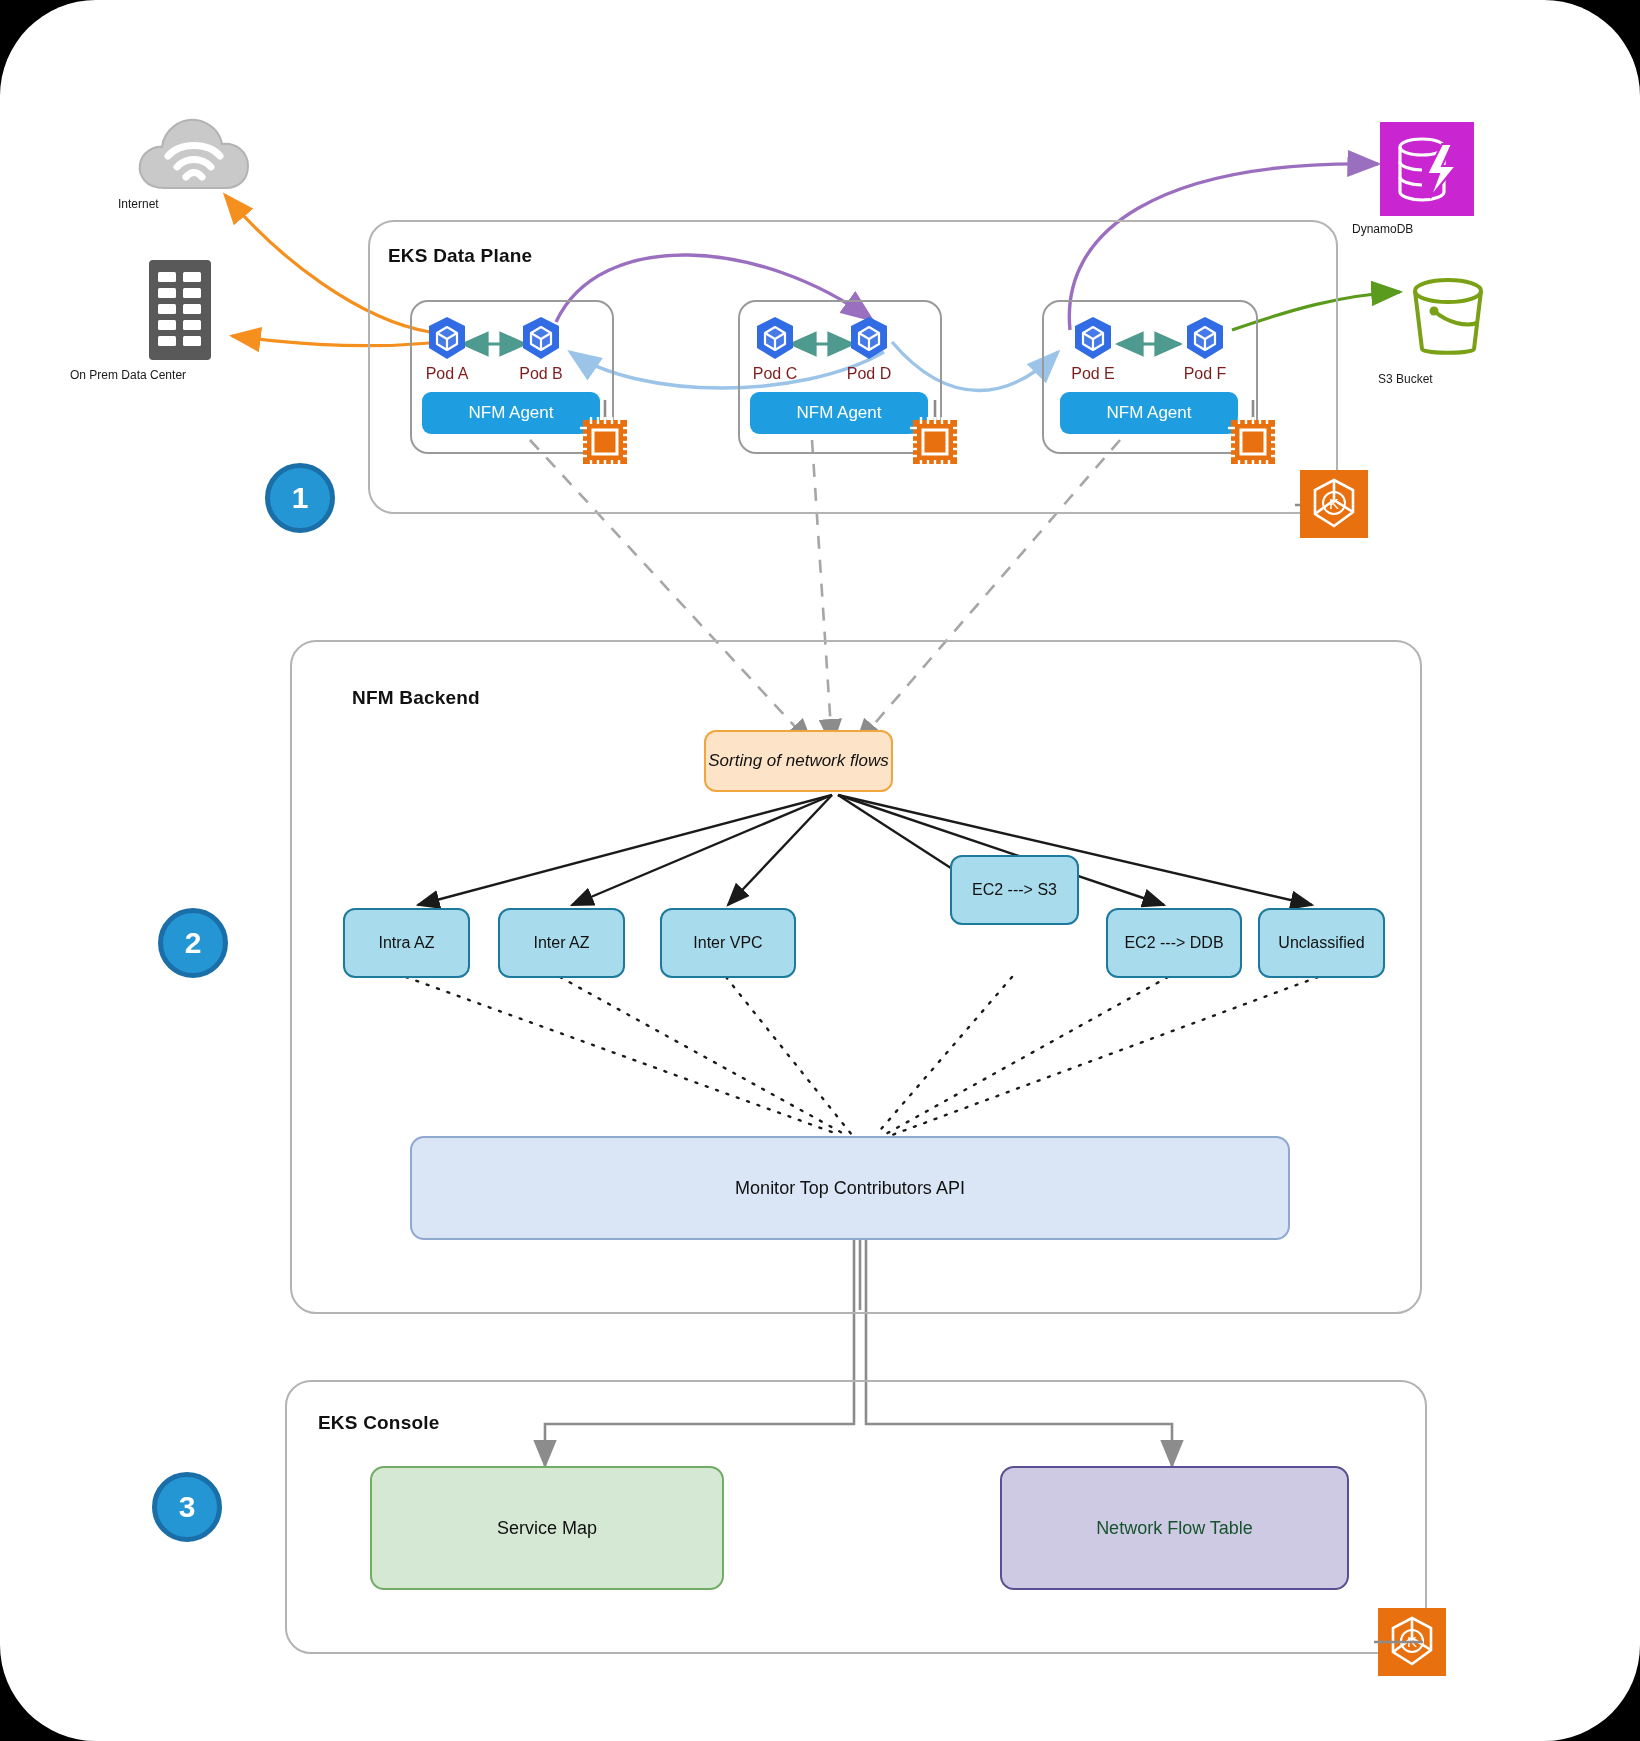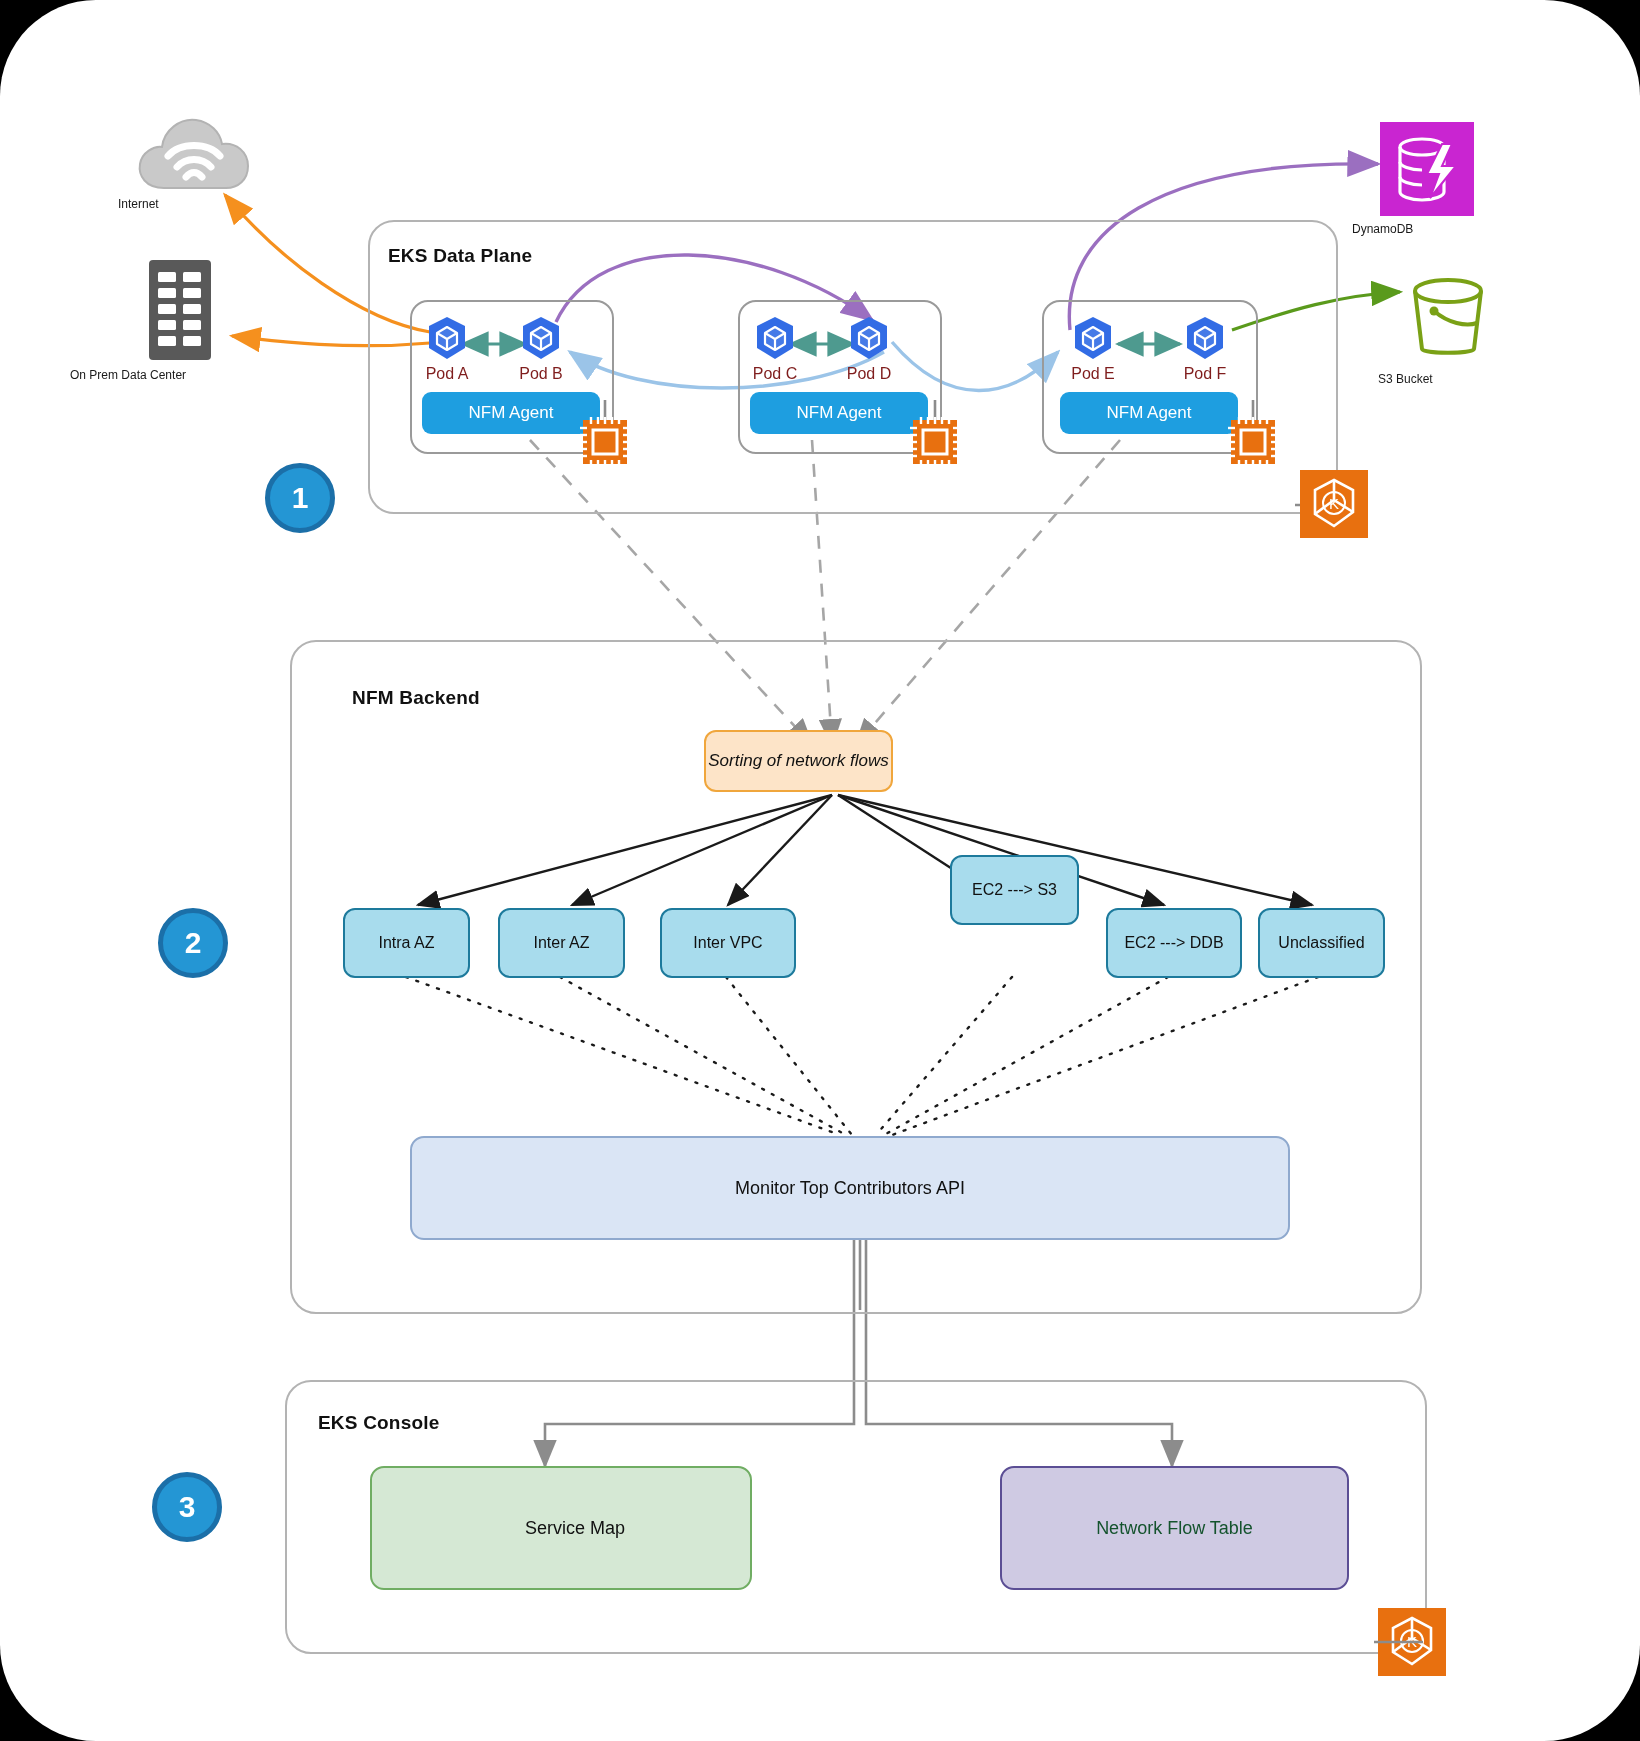--- a/index.html
+++ b/index.html
@@ -128,21 +128,20 @@
   .console-box-green {
     position: absolute;
     background: #d5e8d4;
     border: 2px solid #70ad63;
     border-radius: 14px;
     display: flex;
     align-items: center;
     justify-content: center;
     font-size: 18px;
     color: #111111;
-    padding-left: 28px;
   }
   .console-box-purple {
     position: absolute;
     background: #cfcae3;
     border: 2px solid #5b4e94;
     border-radius: 14px;
     display: flex;
     align-items: center;
     justify-content: center;
     font-size: 18px;

